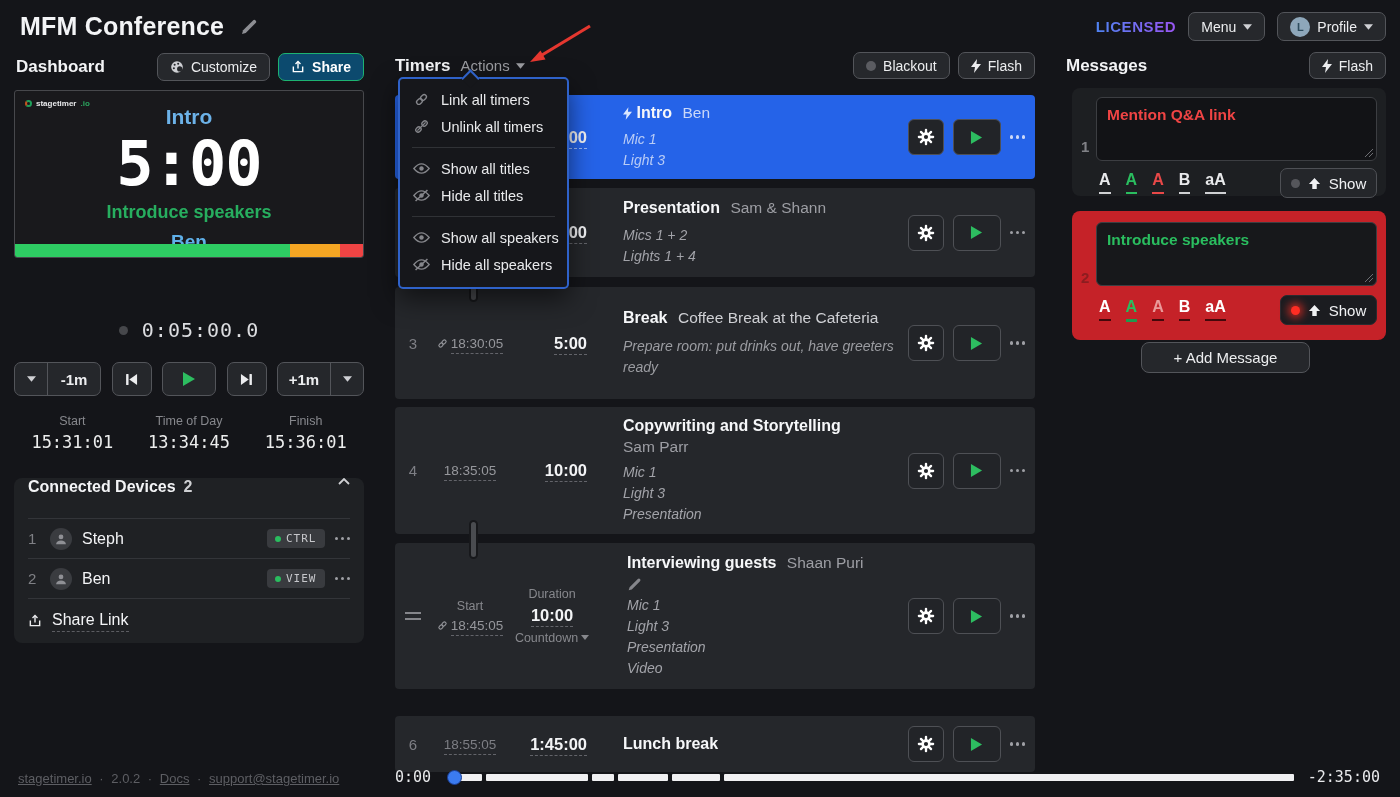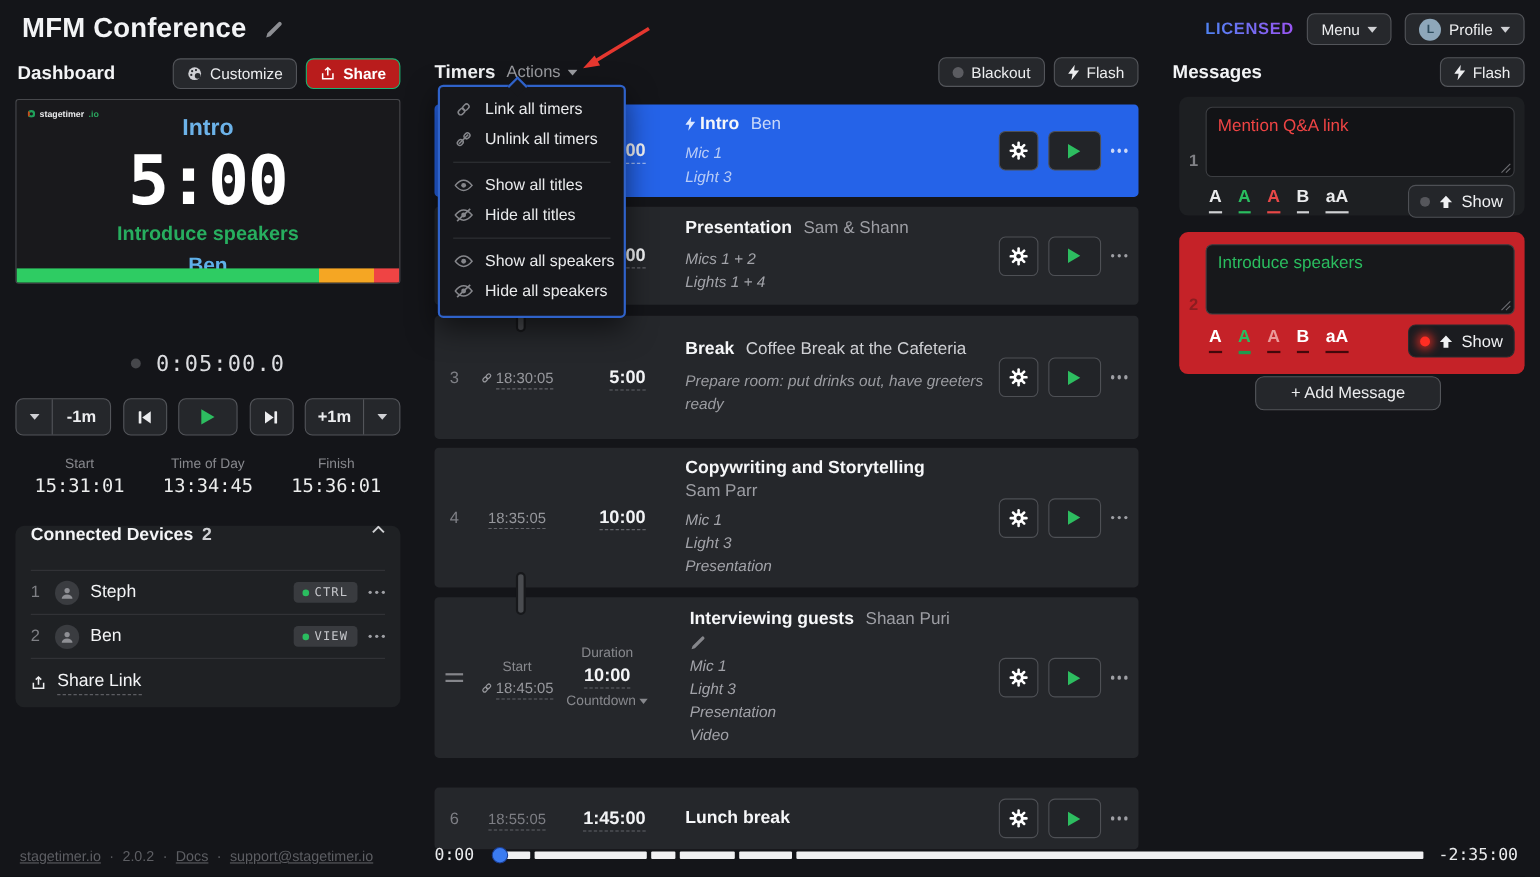--- a/index.html
+++ b/index.html
@@ -12,21 +12,21 @@
   }
   .mono{font-family:"DejaVu Sans Mono",monospace;}
   svg{display:block;}
 
   
   .btn{
     display:inline-flex;align-items:center;gap:7px;height:28px;
     background:#26282c;border:1px solid #53555a;border-radius:7px;
     color:#ecedef;font-size:14px;padding:0 12px;white-space:nowrap;
   }
-  .btn.green{background:#b91c1c;border-color:#1db371;color:#fff;font-weight:600;}
+  .btn.green{background:#0c4a6e;border-color:#1db371;color:#fff;font-weight:600;}
   .caret{width:9px;height:6px;fill:#cfd0d4;}
   .dots{display:inline-flex;gap:2.5px;align-items:center;}
   .dots i{width:3.5px;height:3.5px;border-radius:50%;background:#9fa0a5;}
 
   
   .page-title{position:absolute;left:16px;top:8px;display:flex;align-items:center;gap:12px;}
   .page-title h1{margin:4px;font-size:25px;font-weight:700;letter-spacing:.2px;}
   .pencil{fill:#8d8e93;}
   .hdr-right{position:absolute;right:14px;top:12px;display:flex;align-items:center;gap:12px;}
   .licensed{
@@ -172,21 +172,21 @@
   .tl-seg{background:#f0f0f2;border-radius:1px;height:7px;}
   .tl-knob{position:absolute;left:0;top:0.5px;width:15px;height:15px;border-radius:50%;
     background:#3b7bf0;border:1px solid #1b3d91;z-index:2;}
 
   
   .msg-head{position:absolute;left:1066px;top:52px;width:320px;display:flex;align-items:center;}
   .msg-head h2{margin:0;font-size:17px;font-weight:700;flex:1;}
   .msg-card{position:absolute;width:314px;border-radius:8px;}
   .msg-card .idx{position:absolute;left:9px;font-size:15px;font-weight:600;}
   .msg-box{position:absolute;left:24px;right:9px;background:#121316;border:1px solid #3c3e42;border-radius:6px;padding:8px 10px;
-    font-size:15.5px;font-weight:400;}
+    font-size:15.5px;font-weight:700;}
   .msg-box .rz{position:absolute;right:2px;bottom:2px;}
   .msg-tools{position:absolute;left:27px;right:9px;display:flex;align-items:center;gap:15px;}
   .fmt{font-size:16px;font-weight:700;line-height:1;padding-bottom:4px;border-bottom:2px solid #cfd0d3;}
   .show-btn{margin-left:auto;display:flex;align-items:center;justify-content:center;gap:8px;
     width:97px;height:30px;border-radius:7px;border:1px solid #4e5055;background:#24262a;font-size:15px;color:#f0f1f3;}
   .show-btn .sdot{width:9px;height:9px;border-radius:50%;background:#55565b;}
   .up-arrow{width:13px;height:13px;fill:#f0f1f3;}
   .card1{left:1072px;top:88px;height:108px;background:#1d1f22;}
   .card1 .idx{top:50px;color:#808186;}
   .card1 .msg-box{top:9px;height:64px;}

